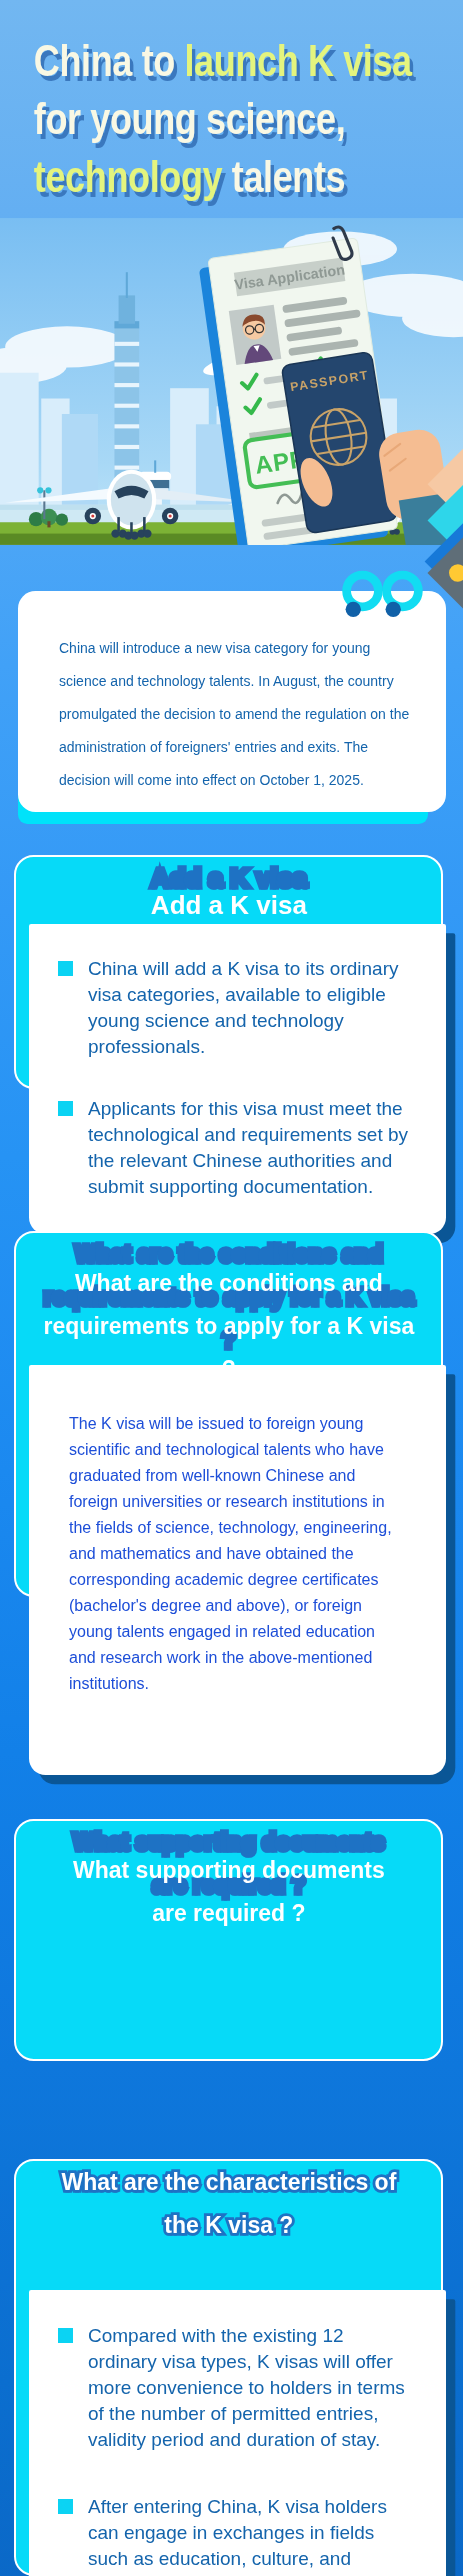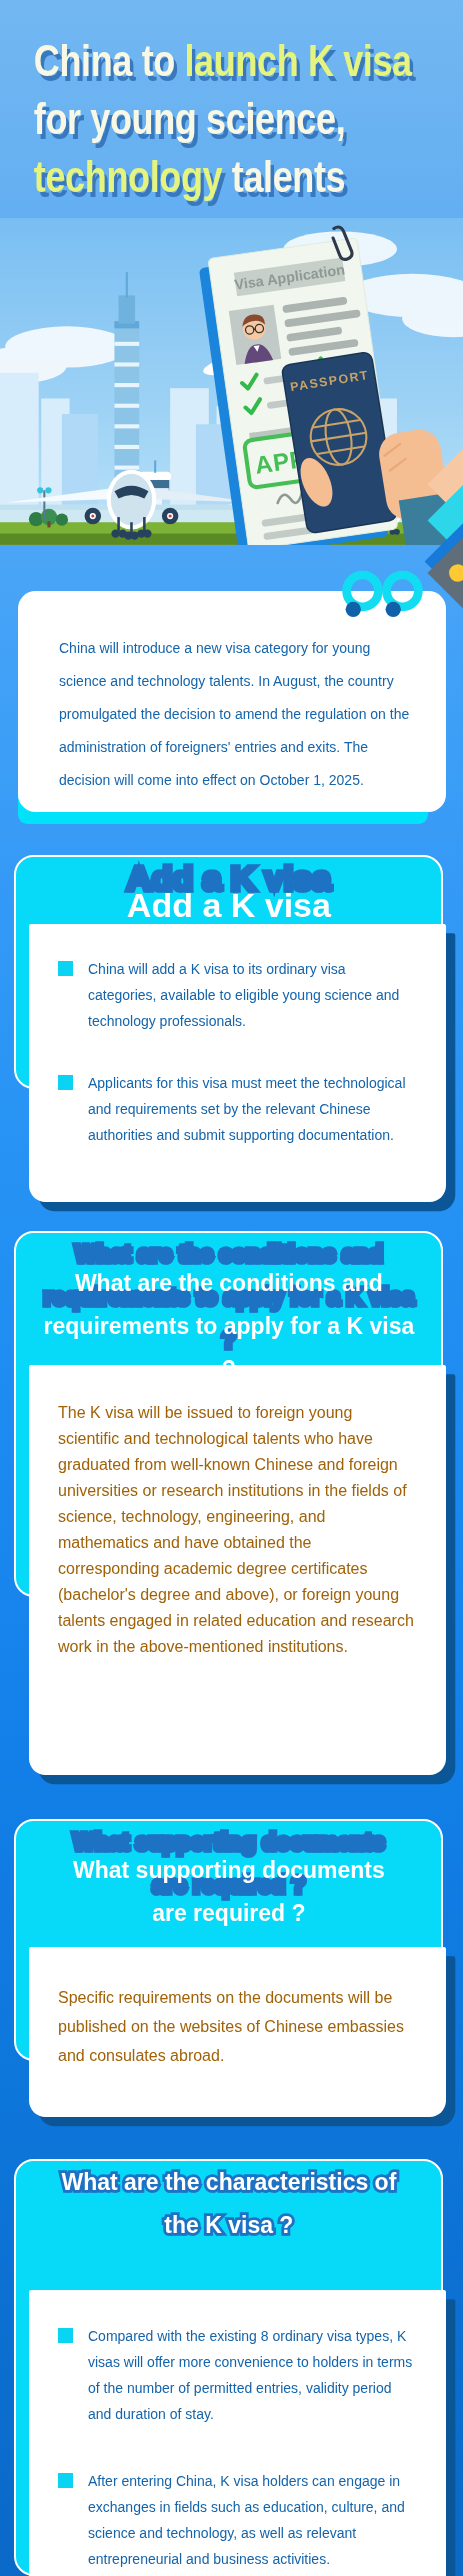--- a/index.html
+++ b/index.html
@@ -43,34 +43,34 @@
   }
   .hdr{
     position:relative;z-index:1;margin:0 auto;text-align:center;color:#ffffff;
     font-weight:bold;font-size:23px;line-height:43px;
   }
   .hdr::before{
     content:attr(data-text);position:absolute;left:0;top:0;width:100%;height:100%;
     -webkit-text-stroke:5.7px #1e72c4;color:#1e72c4;z-index:-1;
     text-shadow:0 3.1px 0 rgba(14,88,158,0.35);
   }
-  .hdr-a{font-size:34px;padding-top:27px;}
+  .hdr-a{font-size:26px;padding-top:27px;}
   .white-panel{
     position:relative;margin-left:29px;width:417px;box-sizing:border-box;background:#ffffff;
     border-radius:2.1px 2.1px 16.5px 16.5px;box-shadow:9.3px 9.3px 0 #0a5696;z-index:2;
   }
   .panel-pad{padding:32px 30px 34px 29px;}
   .bullet-list{list-style:none;margin:0;padding:0;}
   .bullet-list li{
-    position:relative;padding-left:30px;color:#1464ac;font-size:14px;line-height:26px;
+    position:relative;padding-left:30px;color:#1464ac;font-size:19px;line-height:26px;
   }
   .bullet-sq{
     position:absolute;left:0;top:4.6px;width:15px;height:15px;background:#0bd3f3;display:block;
   }
-  .panel-para{margin:0;color:#a16207;font-size:16px;line-height:26px;}
+  .panel-para{margin:11px;color:#1d4ed8;font-size:16px;line-height:26px;}
   
   .qa-a{top:855px;} .qa-a .cyan-card{top:0;height:234px;} .qa-a .white-panel{margin-top:69px;min-height:278px;}
   .qa-a .bullet-list li{margin-bottom:36px;} .qa-a .bullet-list li:last-child{margin-bottom:0;}
   .qa-b{top:1231px;} .qa-b .cyan-card{top:0;height:366px;} .qa-b .hdr{padding-top:29px;max-width:376px;}
   .qa-b .white-panel{margin-top:134px;min-height:410px;} .qa-b .panel-pad{padding:35px 29px 40px 29px;}
   .qa-c{top:1819px;} .qa-c .cyan-card{top:0;height:242px;} .qa-c .hdr{padding-top:28px;max-width:330px;}
   .qa-c .white-panel{margin-top:128px;min-height:170px;} .qa-c .panel-pad{padding:36px 29px 46px 29px;}
   .qa-c .panel-para{line-height:29px;}
   .qa-d{top:2159px;} .qa-d .cyan-card{top:0;height:417px;} .qa-d .hdr{max-width:350px;}
   .qa-d .white-panel{margin-top:131px;min-height:566px;} .qa-d .panel-pad{padding:33px 33px 36px 29px;}
@@ -363,35 +363,30 @@
       <div class="panel-pad">
         <p class="panel-para">The K visa will be issued to foreign young scientific and technological talents who have graduated from well-known Chinese and foreign universities or research institutions in the fields of science, technology, engineering, and mathematics and have obtained the corresponding academic degree certificates (bachelor's degree and above), or foreign young talents engaged in related education and research work in the above-mentioned institutions.</p>
       </div>
     </div>
   </section>
 
   <section class="qa qa-c">
     <div class="cyan-card">
       <h2 class="hdr" data-text="What supporting documents are required ?">What supporting documents are required ?</h2>
     </div>
-    <div class="white-panel">
-      <div class="panel-pad">
-        <p class="panel-para">Specific requirements on the documents will be published on the websites of Chinese embassies and consulates abroad.</p>
-      </div>
-    </div>
   </section>
 
   <section class="qa qa-d">
     <div class="cyan-card">
       <h2 class="hdr" data-text="What are the characteristics of the K visa ?">What are the characteristics of the K visa ?</h2>
     </div>
     <div class="white-panel">
       <div class="panel-pad">
         <ul class="bullet-list">
-          <li><span class="bullet-sq"></span><span>Compared with the existing 8 ordinary visa types, K visas will offer more convenience to holders in terms of the number of permitted entries, validity period and duration of stay.</span></li>
+          <li><span class="bullet-sq"></span><span>Compared with the existing 12 ordinary visa types, K visas will offer more convenience to holders in terms of the number of permitted entries, validity period and duration of stay.</span></li>
           <li><span class="bullet-sq"></span><span>After entering China, K visa holders can engage in exchanges in fields such as education, culture, and science and technology, as well as relevant entrepreneurial and business activities.</span></li>
 
         </ul>
       </div>
     </div>
   </section>
 
 </div>
 
 

